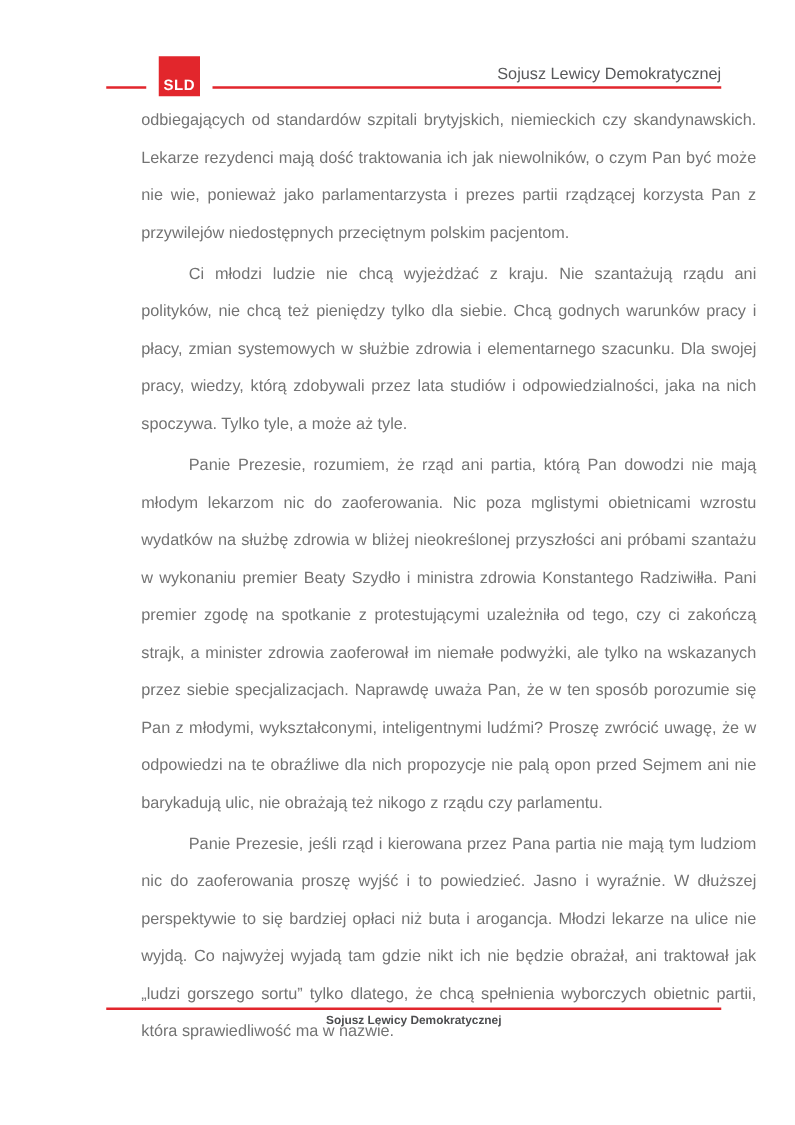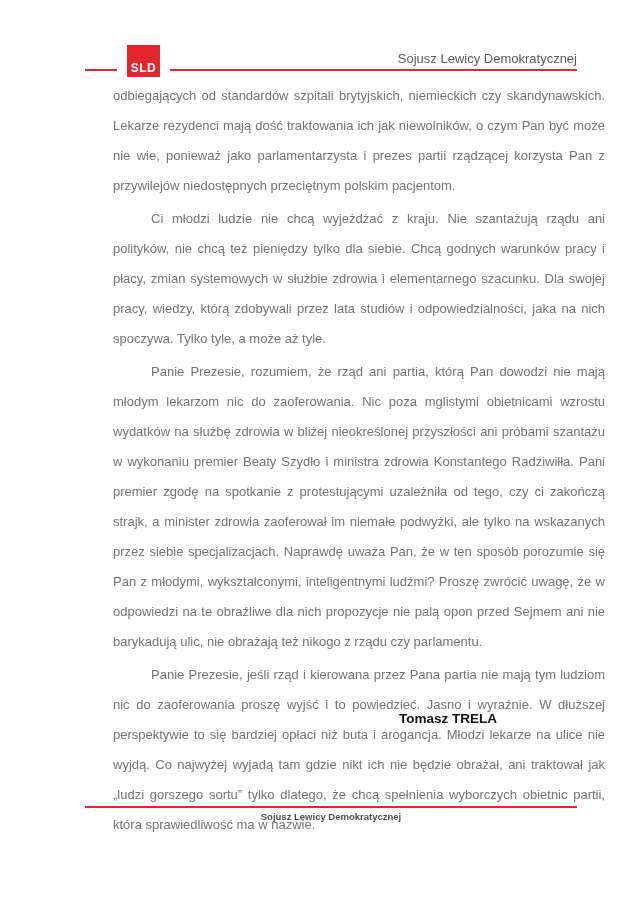--- a/index.html
+++ b/index.html
@@ -108,21 +108,20 @@
     <div class="header-org">Sojusz Lewicy Demokratycznej</div>
   </div>
 
   <div class="letter-body">
     <p>odbiegających od standardów szpitali brytyjskich, niemieckich czy skandynawskich. Lekarze rezydenci mają dość traktowania ich jak niewolników, o czym Pan być może nie wie, ponieważ jako parlamentarzysta i prezes partii rządzącej korzysta Pan z przywilejów niedostępnych przeciętnym polskim pacjentom.</p>
     <p class="indent">Ci młodzi ludzie nie chcą wyjeżdżać z kraju. Nie szantażują rządu ani polityków, nie chcą też pieniędzy tylko dla siebie. Chcą godnych warunków pracy i płacy, zmian systemowych w służbie zdrowia i elementarnego szacunku. Dla swojej pracy, wiedzy, którą zdobywali  przez lata studiów i odpowiedzialności, jaka na nich spoczywa. Tylko tyle, a może aż tyle.</p>
     <p class="indent">Panie Prezesie, rozumiem, że rząd ani partia, którą Pan dowodzi nie mają młodym lekarzom nic do zaoferowania. Nic poza mglistymi obietnicami wzrostu wydatków na służbę zdrowia w bliżej nieokreślonej przyszłości ani próbami szantażu w wykonaniu premier Beaty Szydło i ministra zdrowia Konstantego Radziwiłła. Pani premier zgodę na spotkanie z protestującymi uzależniła od tego, czy ci zakończą strajk, a minister zdrowia zaoferował im niemałe podwyżki, ale tylko na wskazanych przez siebie specjalizacjach. Naprawdę uważa Pan, że w ten sposób porozumie się Pan z młodymi, wykształconymi, inteligentnymi ludźmi? Proszę zwrócić uwagę, że w odpowiedzi na te obraźliwe dla nich propozycje nie palą opon przed Sejmem ani nie barykadują ulic, nie obrażają też nikogo z rządu czy parlamentu.</p>
     <p class="indent">Panie Prezesie, jeśli rząd i kierowana przez Pana partia nie mają tym ludziom nic do zaoferowania proszę wyjść i to powiedzieć. Jasno i wyraźnie. W dłuższej perspektywie to się bardziej opłaci niż buta i arogancja. Młodzi lekarze na ulice nie wyjdą. Co najwyżej wyjadą tam gdzie nikt ich nie będzie obrażał, ani traktował jak „ludzi gorszego sortu” tylko dlatego, że chcą spełnienia wyborczych obietnic partii, która sprawiedliwość ma w nazwie.</p>
   </div>
 
-  <div class="signature">Tomasz TRELA</div>
 
   <div>
     <div class="footer-rule"></div>
     <div class="footer">
       <div class="footer-org">Sojusz Lewicy Demokratycznej</div>
     </div>
   </div>
 
 </div>
 

